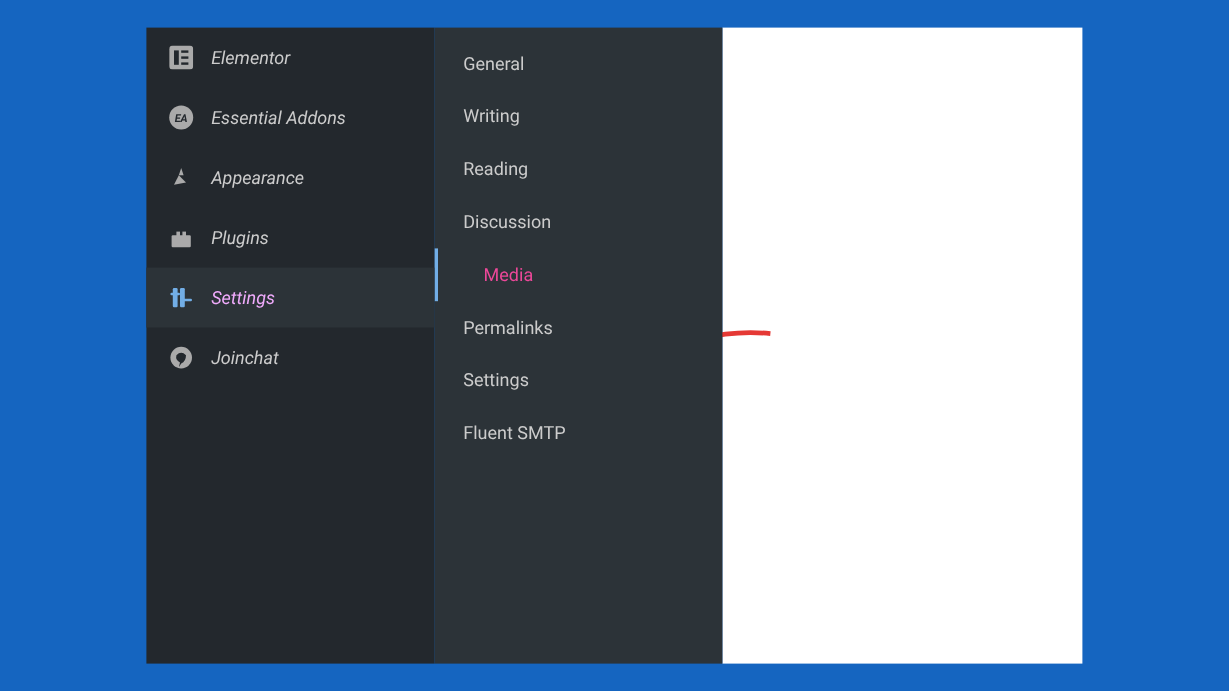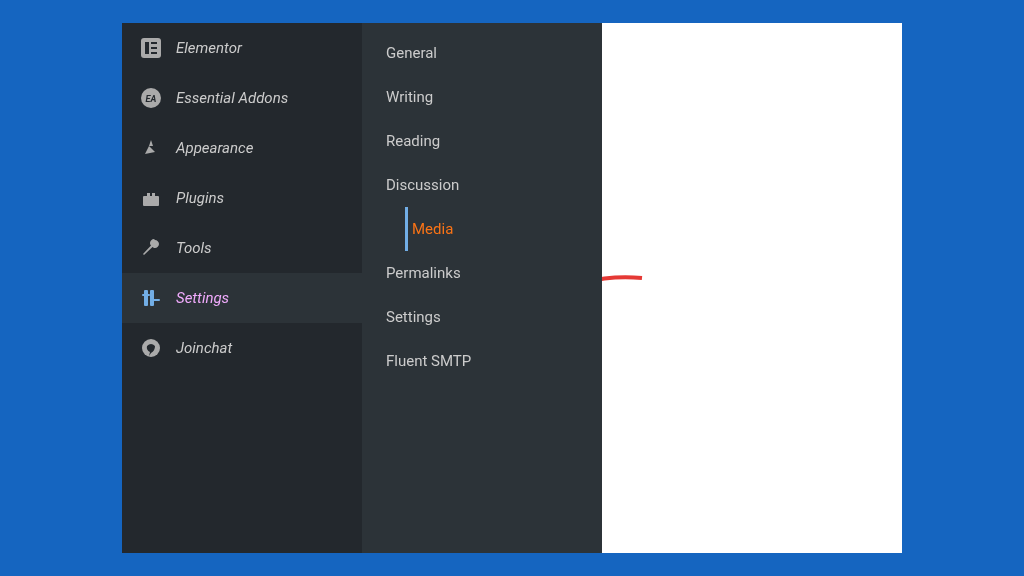--- a/index.html
+++ b/index.html
@@ -78,24 +78,23 @@
       display: flex;
       align-items: center;
       padding: 13px 24px;
       cursor: pointer;
       color: #ccc;
       font-size: 15px;
       transition: background 0.1s;
     }
 
     .submenu-item.active {
-      color: #f97316;
+      color: #ec4899;
       border-left: 3px solid #72aee6;
-      padding-left: 4px;
-      margin-left: 43px;
+      padding-left: 38px;
     }
 
     
     .right-panel {
       background: #fff;
       flex: 1;
       height: 100%;
     }
 
     
@@ -162,28 +161,20 @@
         <svg width="20" height="20" viewBox="0 0 20 20" fill="none">
           <rect x="2" y="8" width="16" height="10" rx="1" fill="#aaa"></rect>
           <rect x="6" y="5" width="3" height="4" fill="#aaa"></rect>
           <rect x="11" y="5" width="3" height="4" fill="#aaa"></rect>
         </svg>
       </span>
       <span>Plugins</span>
     </div>
 
 
-    <div class="sidebar-item">
-      <span class="sidebar-icon">
-        <svg width="20" height="20" viewBox="0 0 20 20" fill="none">
-          <path d="M14 2 C16 2 18 4 18 6 C18 8 16 10 14 10 C13 10 12 9.5 11.5 9 L3 17 L2 16 L10 7.5 C9.5 7 9 6 9 5 C9 3 11 1 13 1 Z" fill="#aaa"></path>
-        </svg>
-      </span>
-      <span>Tools</span>
-    </div>
 
     <div class="sidebar-item active">
       <span class="sidebar-icon">
         <svg width="20" height="20" viewBox="0 0 20 20" fill="none">
           <rect x="3" y="2" width="4" height="16" rx="1" fill="#72aee6"></rect>
           <rect x="9" y="2" width="4" height="16" rx="1" fill="#72aee6"></rect>
           <rect x="1" y="6" width="8" height="2" rx="1" fill="#72aee6"></rect>
           <rect x="11" y="11" width="8" height="2" rx="1" fill="#72aee6"></rect>
         </svg>
       </span>

